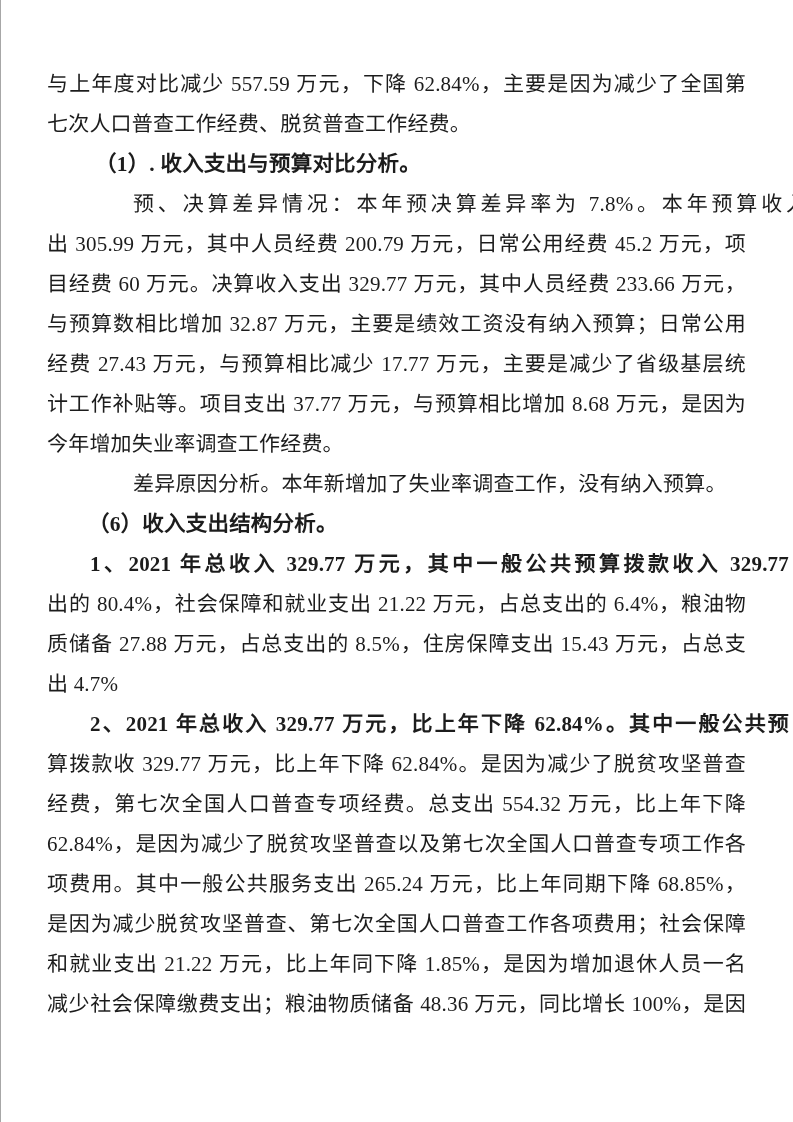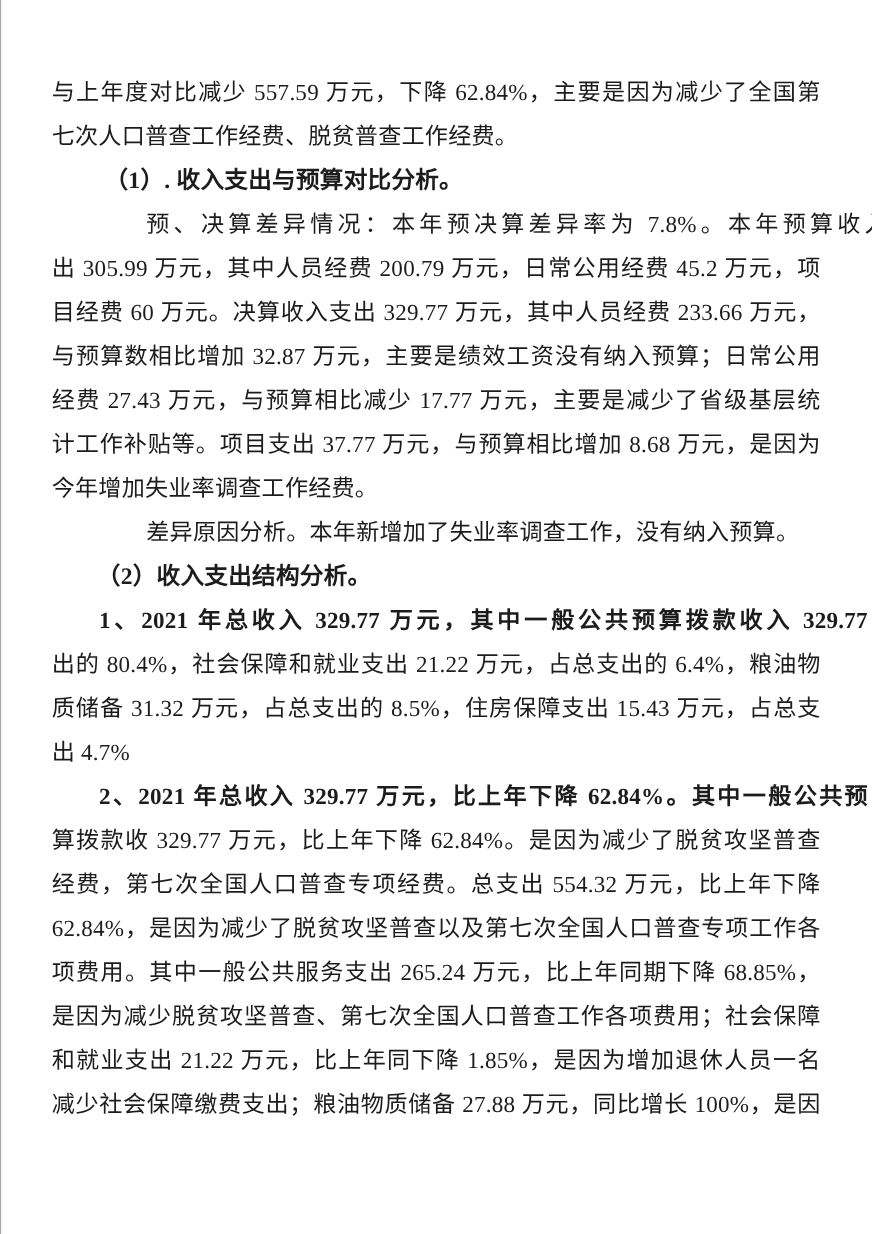--- a/index.html
+++ b/index.html
@@ -70,32 +70,32 @@
         <div class="line jl ind-none">目经费 60 万元。决算收入支出 329.77 万元，其中人员经费 233.66 万元，</div>
         <div class="line jl ind-none">与预算数相比增加 32.87 万元，主要是绩效工资没有纳入预算；日常公用</div>
         <div class="line jl ind-none">经费 27.43 万元，与预算相比减少 17.77 万元，主要是减少了省级基层统</div>
         <div class="line jl ind-none">计工作补贴等。项目支出 37.77 万元，与预算相比增加 8.68 万元，是因为</div>
         <div class="line ind-none">今年增加失业率调查工作经费。</div>
       </div>
       <div class="block paragraph">
         <div class="line ind-deep">差异原因分析。本年新增加了失业率调查工作，没有纳入预算。</div>
       </div>
       <div class="block heading">
-        <div class="line ind-h2">（2）收入支出结构分析。</div>
+        <div class="line ind-h2">（6）收入支出结构分析。</div>
       </div>
       <div class="block paragraph">
         <div class="line jl ind-normal">1、2021 年总收入 329.77 万元，其中一般公共预算拨款收入 329.77</div>
         <div class="line jl ind-none">出的 80.4%，社会保障和就业支出 21.22 万元，占总支出的 6.4%，粮油物</div>
-        <div class="line jl ind-none">质储备 31.32 万元，占总支出的 8.5%，住房保障支出 15.43 万元，占总支</div>
+        <div class="line jl ind-none">质储备 27.88 万元，占总支出的 8.5%，住房保障支出 15.43 万元，占总支</div>
         <div class="line ind-none">出 4.7%</div>
       </div>
       <div class="block paragraph">
         <div class="line jl ind-normal">2、2021 年总收入 329.77 万元，比上年下降 62.84%。其中一般公共预</div>
         <div class="line jl ind-none">算拨款收 329.77 万元，比上年下降 62.84%。是因为减少了脱贫攻坚普查</div>
         <div class="line jl ind-none">经费，第七次全国人口普查专项经费。总支出 554.32 万元，比上年下降</div>
         <div class="line jl ind-none">62.84%，是因为减少了脱贫攻坚普查以及第七次全国人口普查专项工作各</div>
         <div class="line jl ind-none">项费用。其中一般公共服务支出 265.24 万元，比上年同期下降 68.85%，</div>
         <div class="line jl ind-none">是因为减少脱贫攻坚普查、第七次全国人口普查工作各项费用；社会保障</div>
         <div class="line jl ind-none">和就业支出 21.22 万元，比上年同下降 1.85%，是因为增加退休人员一名</div>
-        <div class="line jl ind-none">减少社会保障缴费支出；粮油物质储备 27.88 万元，同比增长 100%，是因</div>
+        <div class="line jl ind-none">减少社会保障缴费支出；粮油物质储备 48.36 万元，同比增长 100%，是因</div>
       </div>
     </div>
 </div>
 
 </body></html>

